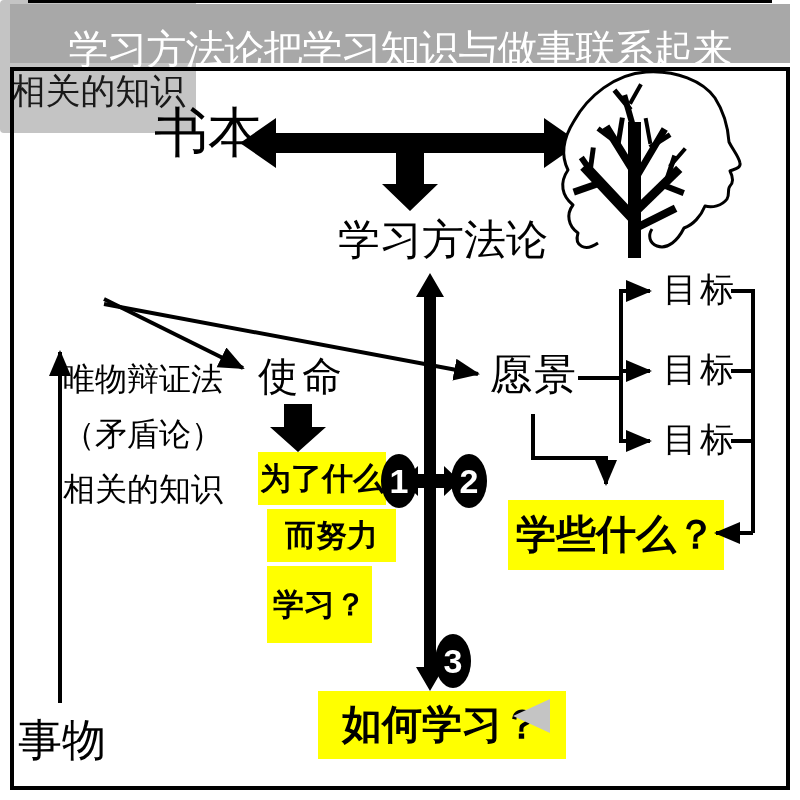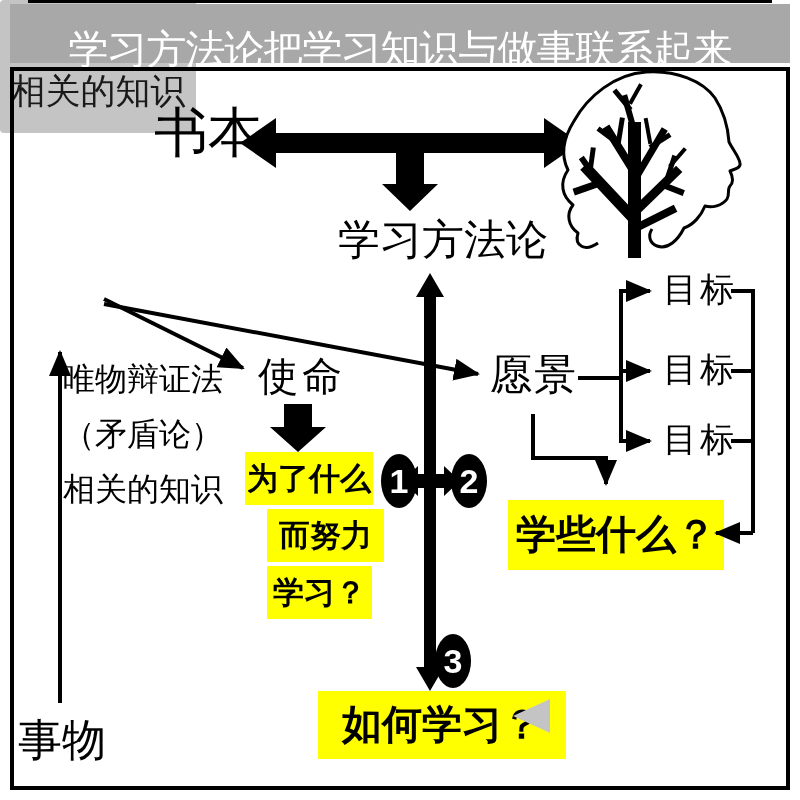--- a/index.html
+++ b/index.html
@@ -14,23 +14,23 @@
   .node{position:absolute;white-space:nowrap;line-height:1.15;}
   .hl{position:absolute;background:#ffff00;font-weight:700;white-space:nowrap;line-height:1.2;}
   #books{left:118px;top:102px;font-size:54px;margin-left:36px;}
   #methodology{left:338px;top:216px;font-size:42px;}
   #contradiction{left:20px;top:266px;font-size:40px;}
   #dialectics{left:63px;top:352px;font-size:32px;line-height:55px;}
   #mission{left:258px;top:354px;font-size:40px;letter-spacing:4px;}
   #vision{left:490px;top:351px;font-size:42px;letter-spacing:2px;}
   .goal{font-size:34px;left:663px;letter-spacing:3px;}
   #goal-1{top:270px;} #goal-2{top:350px;} #goal-3{top:420px;}
-  #why-1{left:245px;top:452px;font-size:31px;padding:8px 2px;}
-  #why-2{left:267px;top:509px;font-size:31px;padding:8px 12px;}
-  #why-3{left:267px;top:566px;font-size:31px;padding:8px 6px;}
+  #why-1{left:258px;top:452px;font-size:31px;padding:8px 2px;}
+  #why-2{left:267px;top:509px;font-size:31px;padding:8px 18px;}
+  #why-3{left:267px;top:566px;font-size:31px;padding:20px 6px;}
   #what{left:508px;top:500px;font-size:40px;padding:11px 8px;}
   #how{left:318px;top:691px;font-size:40px;padding:10px 24px;}
   #things{left:18px;top:716px;font-size:44px;}
   #bubble{left:547px;top:622px;width:196px;height:133px;background:#c4c4c4;border-radius:4px;
           display:flex;flex-direction:column;align-items:center;justify-content:center;
           font-size:35px;line-height:50px;color:#1a1a1a;}
   .badge{position:absolute;width:36px;height:54px;background:#000;border-radius:50%;
          display:flex;align-items:center;justify-content:center;color:#fff;
          font-family:"Liberation Sans","DejaVu Sans",sans-serif;font-weight:700;font-size:34px;}
   #badge-1{left:381px;top:454px;}

